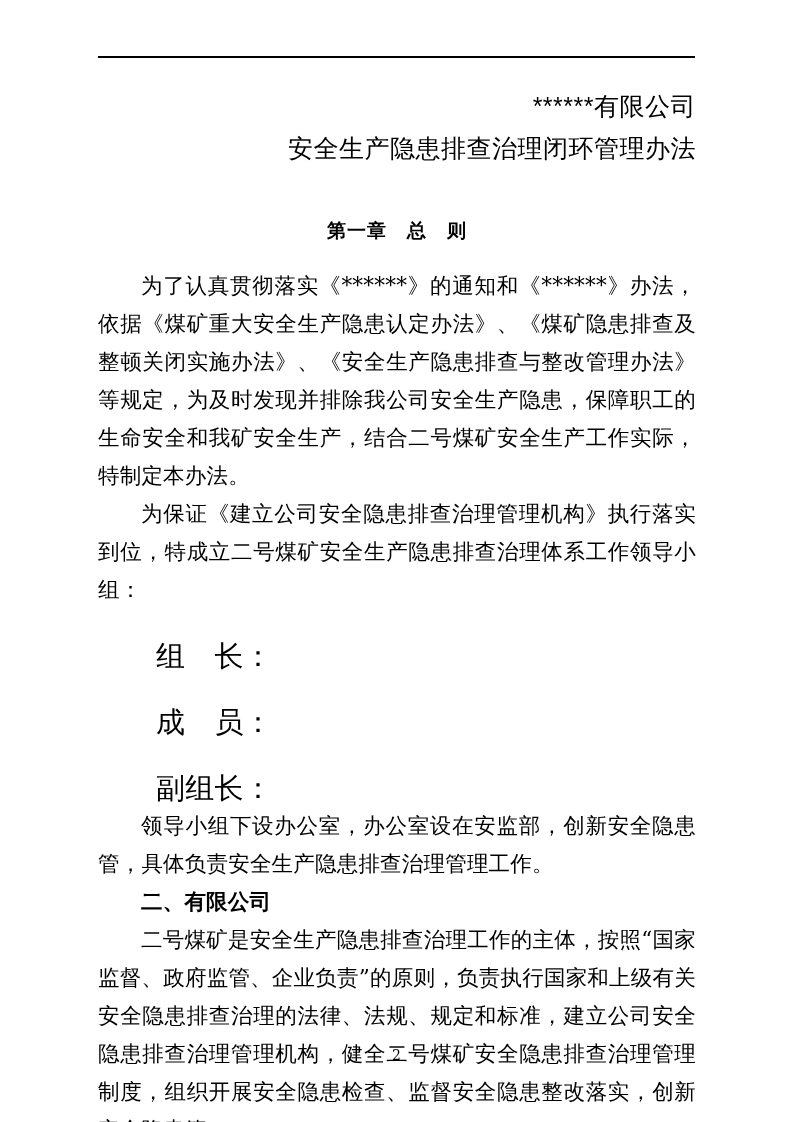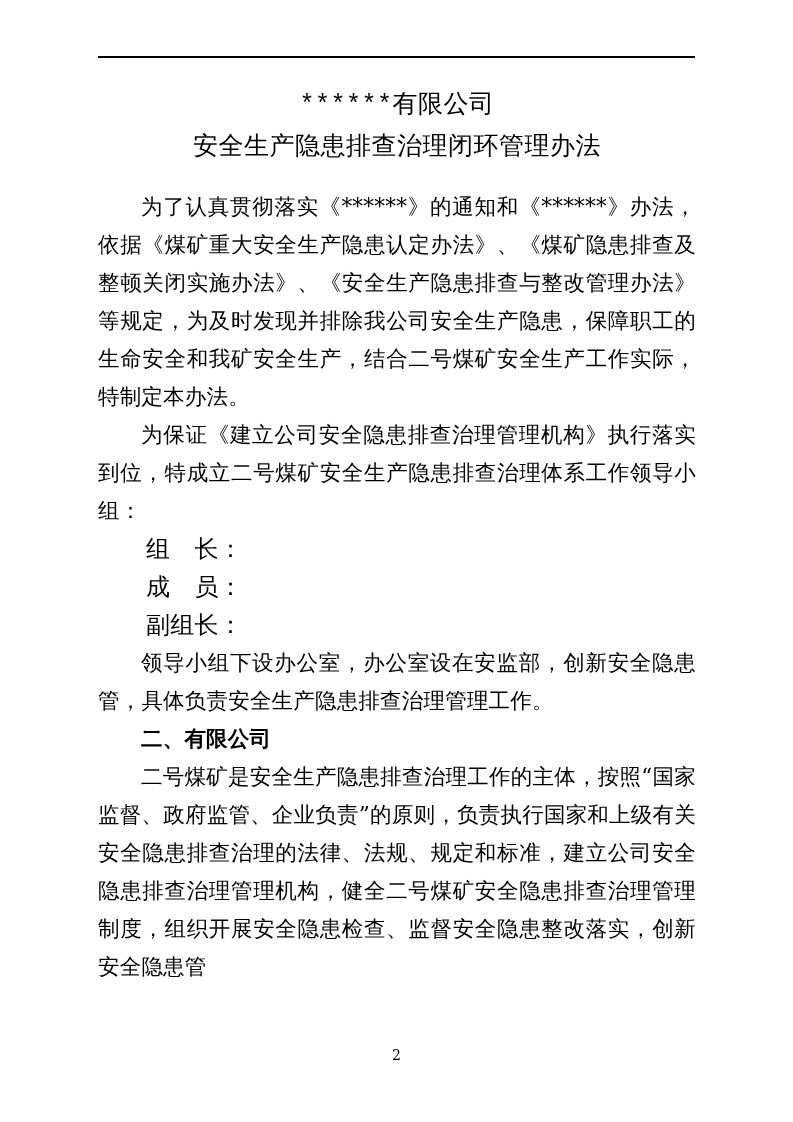--- a/index.html
+++ b/index.html
@@ -30,22 +30,22 @@
   
   .doc-body {
     position: absolute;
     left: 98px;
     top: 86px;
     width: 598px;
   }
 
   
   .title-line {
-    text-align: center;
-    font-family: Liberation Mono, monospace;
+    text-align: right;
+    font-family: Liberation Sans, sans-serif;
     font-size: 25px;
     line-height: 40px;
     letter-spacing: 0.5px;
     white-space: pre;
   }
   .title-line.first {
     font-size: 25px;
   }
   .title-line.second {
     font-size: 25px;
@@ -81,25 +81,26 @@
   }
   .section-heading {
     font-size: 21.5px;
     line-height: 38px;
     font-weight: bold;
     text-indent: 2em;
     white-space: pre;
     letter-spacing: 0.2px;
   }
   .roster-line {
-    font-size: 24px;
+    font-size: 29px;
     line-height: 38px;
     text-indent: 2em;
     white-space: pre;
     letter-spacing: 0.2px;
+    margin-top: 28px;
   }
 
   
   .page-number {
     position: absolute;
     left: 0;
     top: 1047px;
     width: 793px;
     text-align: center;
     font-size: 14px;
@@ -113,20 +114,21 @@
 <div class="page">
 
   <div class="header-rule"></div>
 
   <div class="doc-body">
 
     <div class="title-line first">******有限公司</div>
 
     <div class="title-line second">安全生产隐患排查治理闭环管理办法</div>
 
+    <div class="chapter-heading">第一章　总　则</div>
 
     <div class="para indent first-para">为了认真贯彻落实《******》的通知和《******》办法，依据《煤矿重大安全生产隐患认定办法》、《煤矿隐患排查及整顿关闭实施办法》、《安全生产隐患排查与整改管理办法》等规定，为及时发现并排除我公司安全生产隐患，保障职工的生命安全和我矿安全生产，结合二号煤矿安全生产工作实际，特制定本办法。</div>
 
 
     <div class="para indent">为保证《建立公司安全隐患排查治理管理机构》执行落实到位，特成立二号煤矿安全生产隐患排查治理体系工作领导小组：</div>
 
     <div class="roster-line">组　长：</div>
 
     <div class="roster-line">成　员：</div>
 

